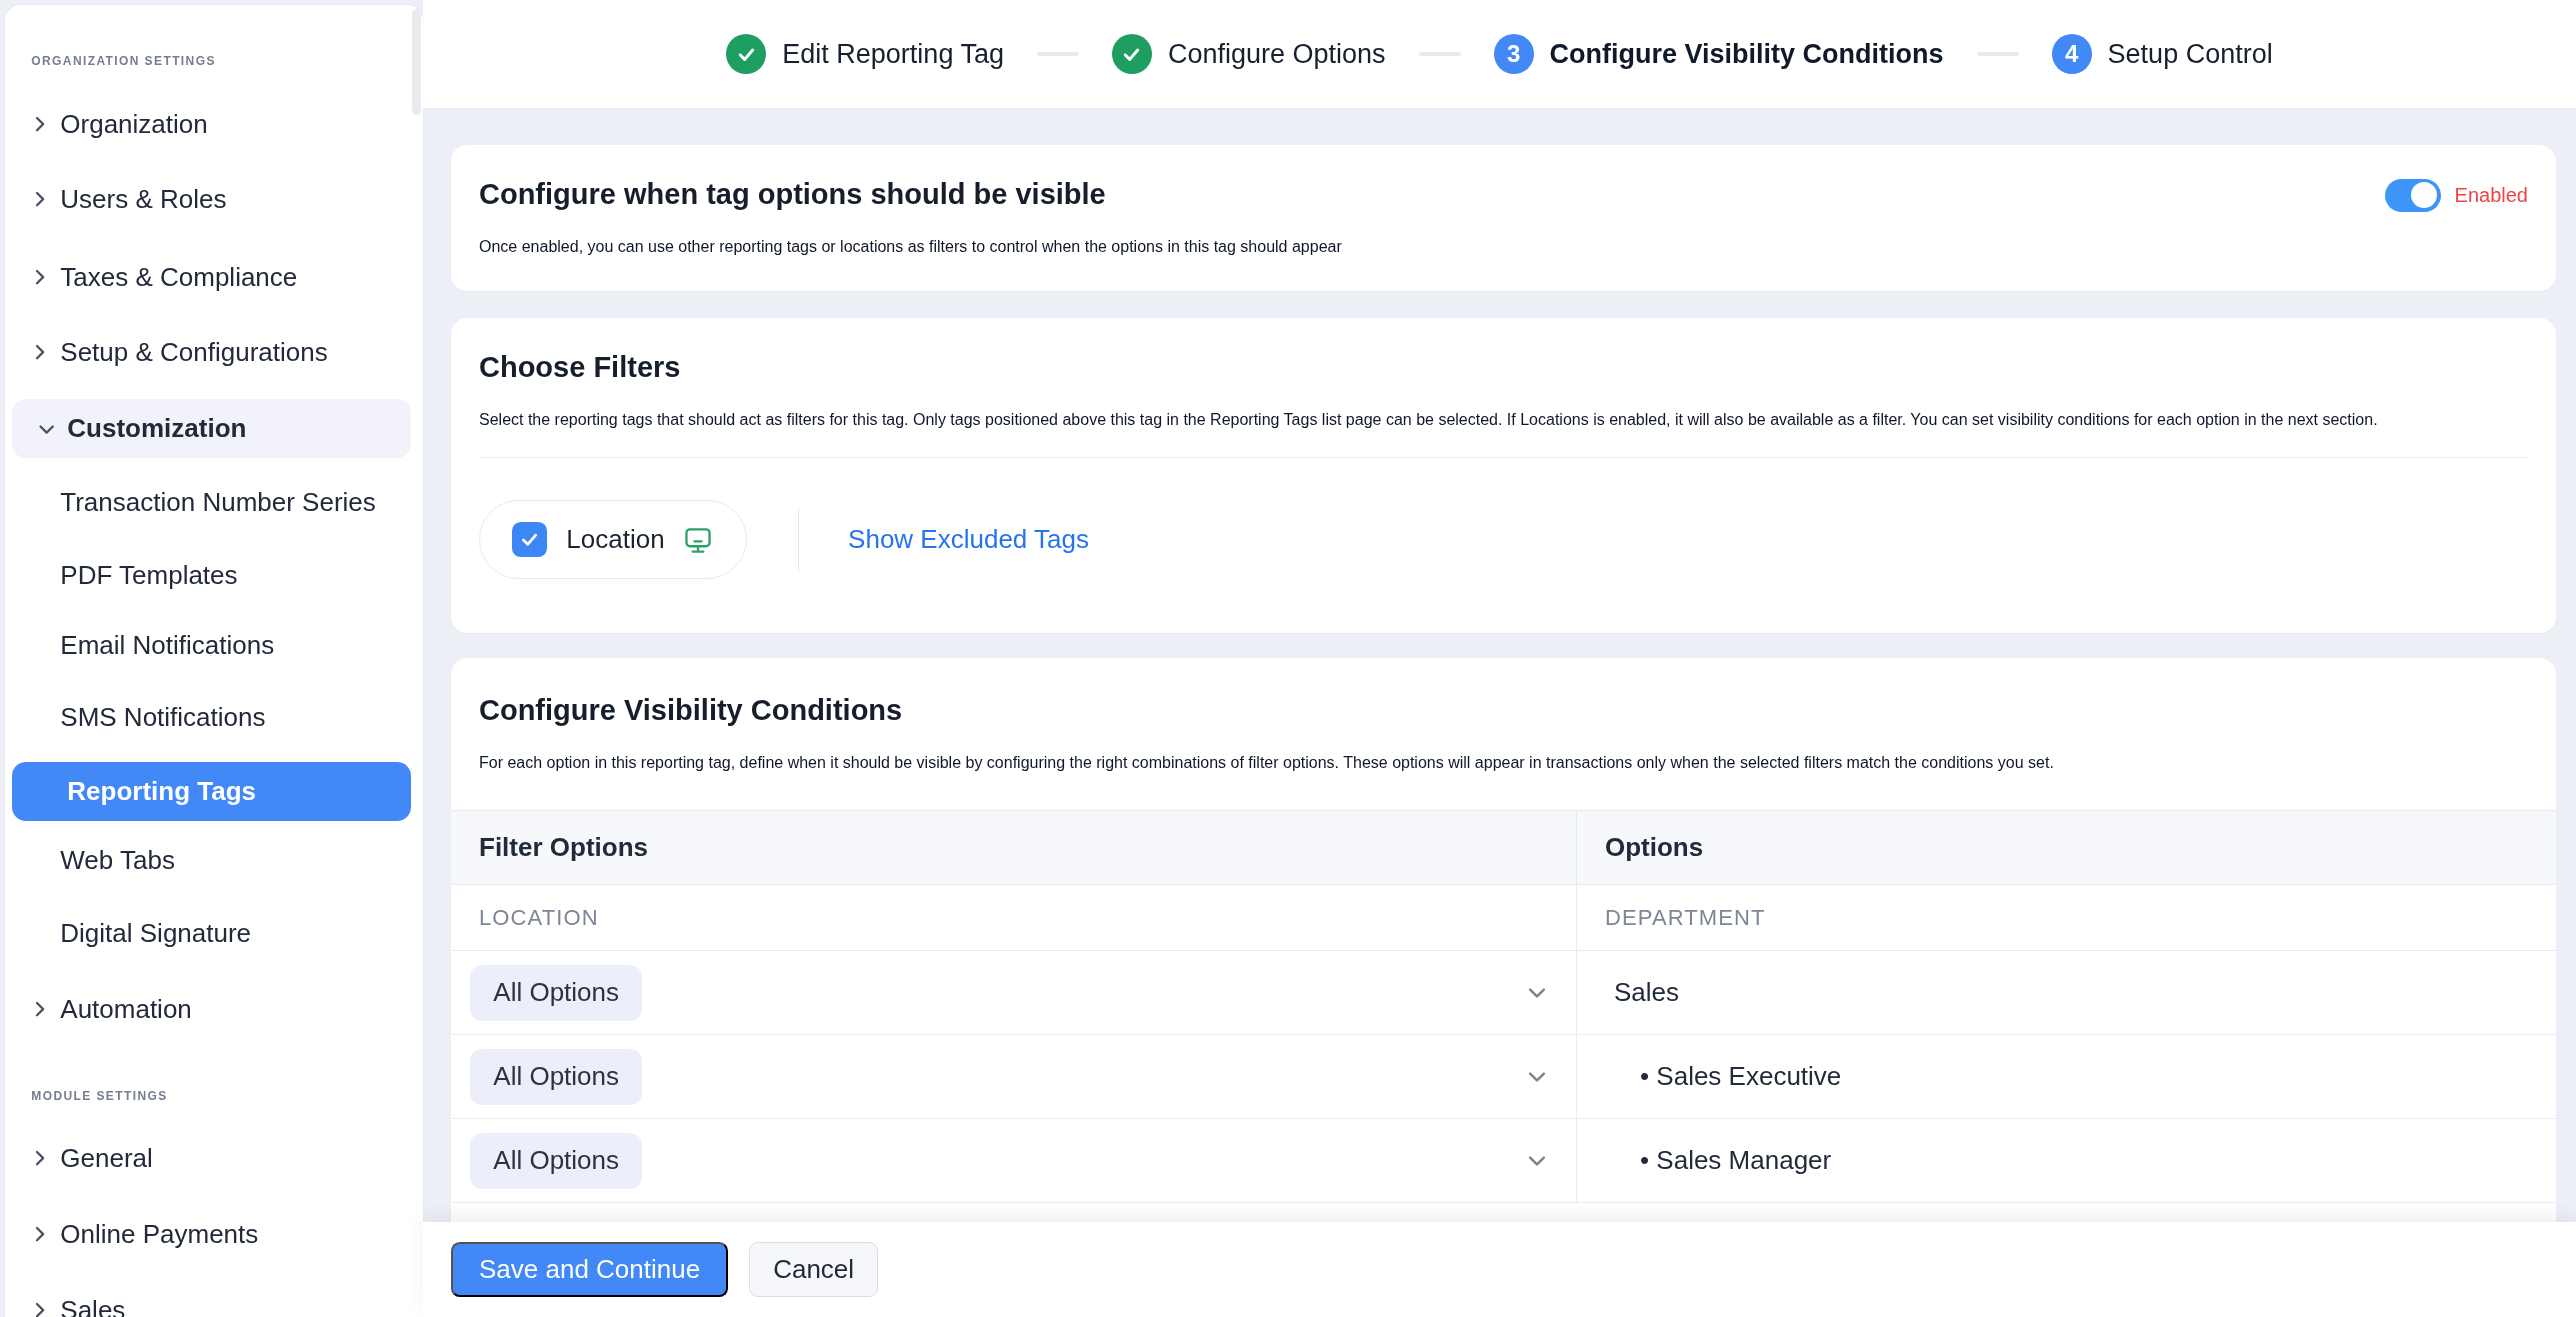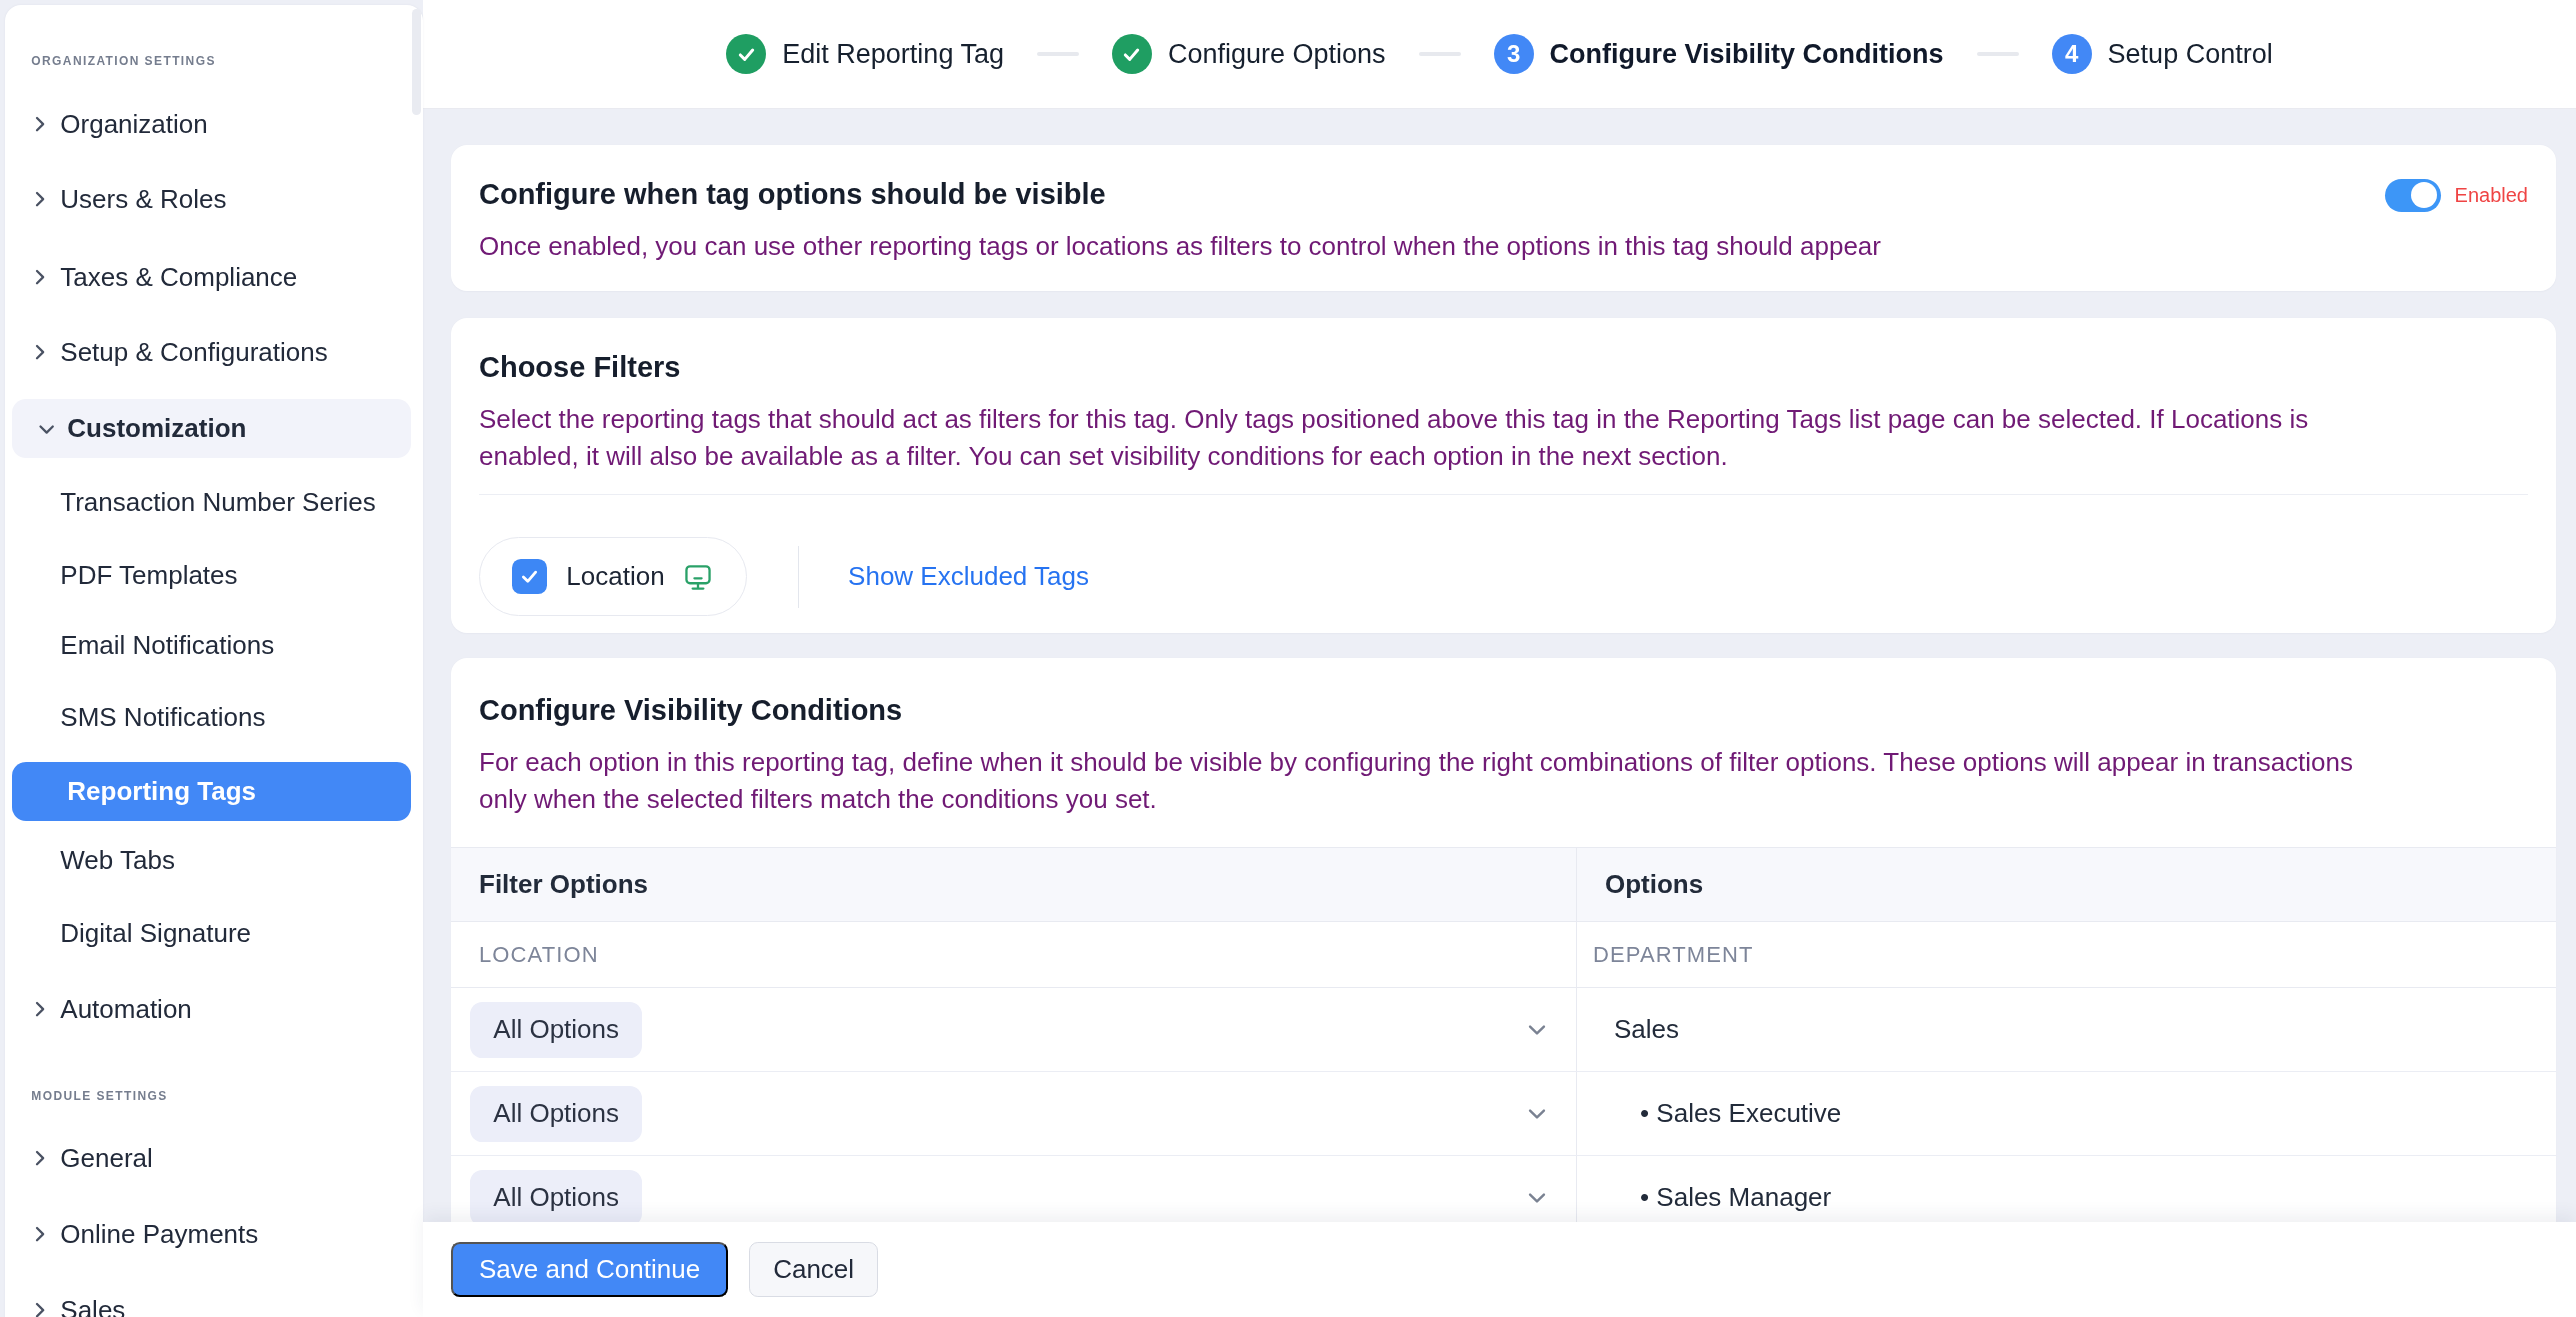--- a/index.html
+++ b/index.html
@@ -64,21 +64,21 @@
   .sdash {
     width:42px; height:4.4px; background:#e7e9ee; border-radius:2.6px; margin:0 33px;
   }
 
   .card {
     position:absolute; left:451px; width:2105px;
     background:#ffffff; border-radius:16px;
     box-shadow:0 0.9px 1.8px rgba(30,40,70,0.03);
   }
   .card-title { font-size:29px; font-weight:600; color:#161e2c; line-height:39px; }
-  .card-desc  { font-size:26px; color:#701a75; line-height:37px; max-width:1899px; }
+  .card-desc  { font-size:16px; color:#0f172a; line-height:37px; max-width:1899px; }
 
   #card-visibility { top:145px; height:146px; padding:30px 28px; }
   .cv-row { display:flex; justify-content:space-between; align-items:flex-start; }
   .cv-left .card-desc { margin-top:14px; }
   .toggle-wrap { display:flex; align-items:center; margin-top:3.5px; padding-right:0; }
   .toggle {
     width:56px; height:33px; border-radius:16.7px; background:#3d96f7;
     position:relative; cursor:pointer; flex:0 0 auto;
   }
   .toggle .knob {
@@ -114,21 +114,21 @@
   .tcell2 { flex:1; border-left:0.9px solid #e8eaf1; display:flex; align-items:center; }
   .thead { height:74px; background:#f7f8fc; border-bottom:0.9px solid #e8eaf1; }
   .thead .tcell1, .thead .tcell2 { font-size:26px; font-weight:700; color:#222b3a; }
   .thead .tcell1 { padding-left:28px; }
   .thead .tcell2 { padding-left:28px; }
   .tsub { height:66px; border-bottom:0.9px solid #e8eaf1; }
   .tsub .tcell1, .tsub .tcell2 {
     font-size:22px; font-weight:500; color:#7d8599; letter-spacing:1.1px;
   }
   .tsub .tcell1 { padding-left:28px; }
-  .tsub .tcell2 { padding-left:16px; }
+  .tsub .tcell2 { padding-left:28px; }
   .tdata { height:84px; border-bottom:0.9px solid #ebedf4; }
   .tdata .tcell1 { padding-left:19.3px; }
   .all-options {
     background:#eceef9; border-radius:12.3px; height:56px; padding:0 23px;
     display:flex; align-items:center; font-size:26px; color:#2b3242; cursor:pointer;
   }
   .dd-chev {
     position:absolute; right:26px; top:50%; transform:translateY(-50%);
     width:26px; height:26px; cursor:pointer;
   }

